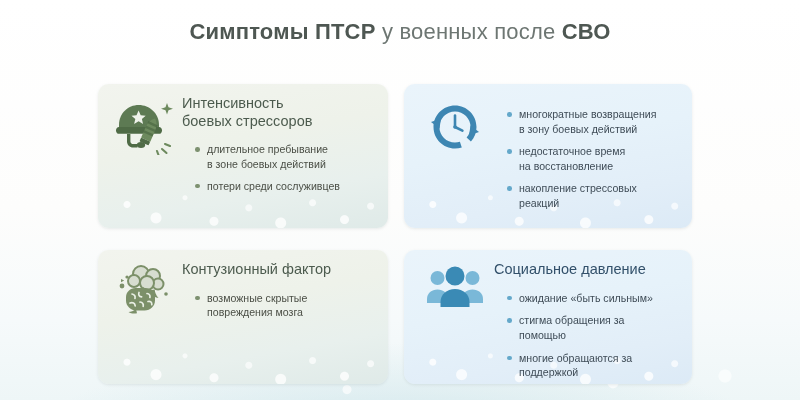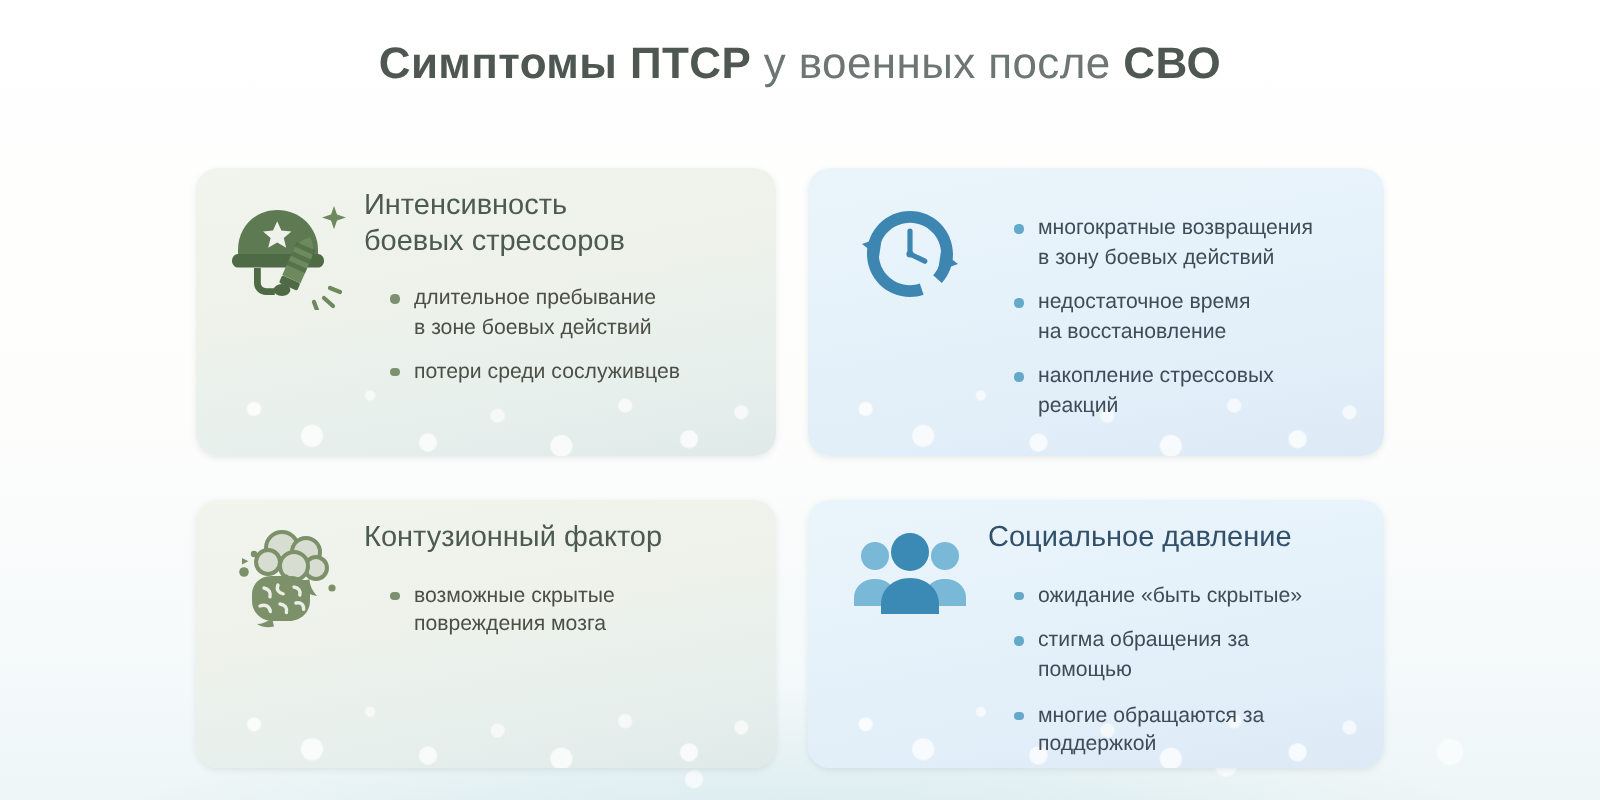--- a/index.html
+++ b/index.html
@@ -292,21 +292,21 @@
             <path d="M1 33c0-5.8 4.7-9.5 10.5-9.5S22 27.2 22 33v4H1v-4z" fill="#7ab8d8"></path>
             <circle cx="46.5" cy="12" r="7" fill="#7ab8d8"></circle>
             <path d="M36 33c0-5.8 4.7-9.5 10.5-9.5S57 27.2 57 33v4H36v-4z" fill="#7ab8d8"></path>
             <circle cx="29" cy="10" r="9.5" fill="#3a8ab5"></circle>
             <path d="M14.5 36c0-7.5 6.3-13 14.5-13s14.5 5.5 14.5 13v5h-29v-5z" fill="#3a8ab5"></path>
           </svg>
         </div>
         <div class="content">
           <div class="card-title">Социальное давление</div>
           <ul class="bullets">
-            <li>ожидание «быть скрытые»</li>
+            <li>ожидание «быть сильным»</li>
             <li>стигма обращения за помощью</li>
             <li>многие обращаются за поддержкой
 спустя годы</li>
           </ul>
         </div>
       </div>
     </div>
 
   </div>
 </div>

